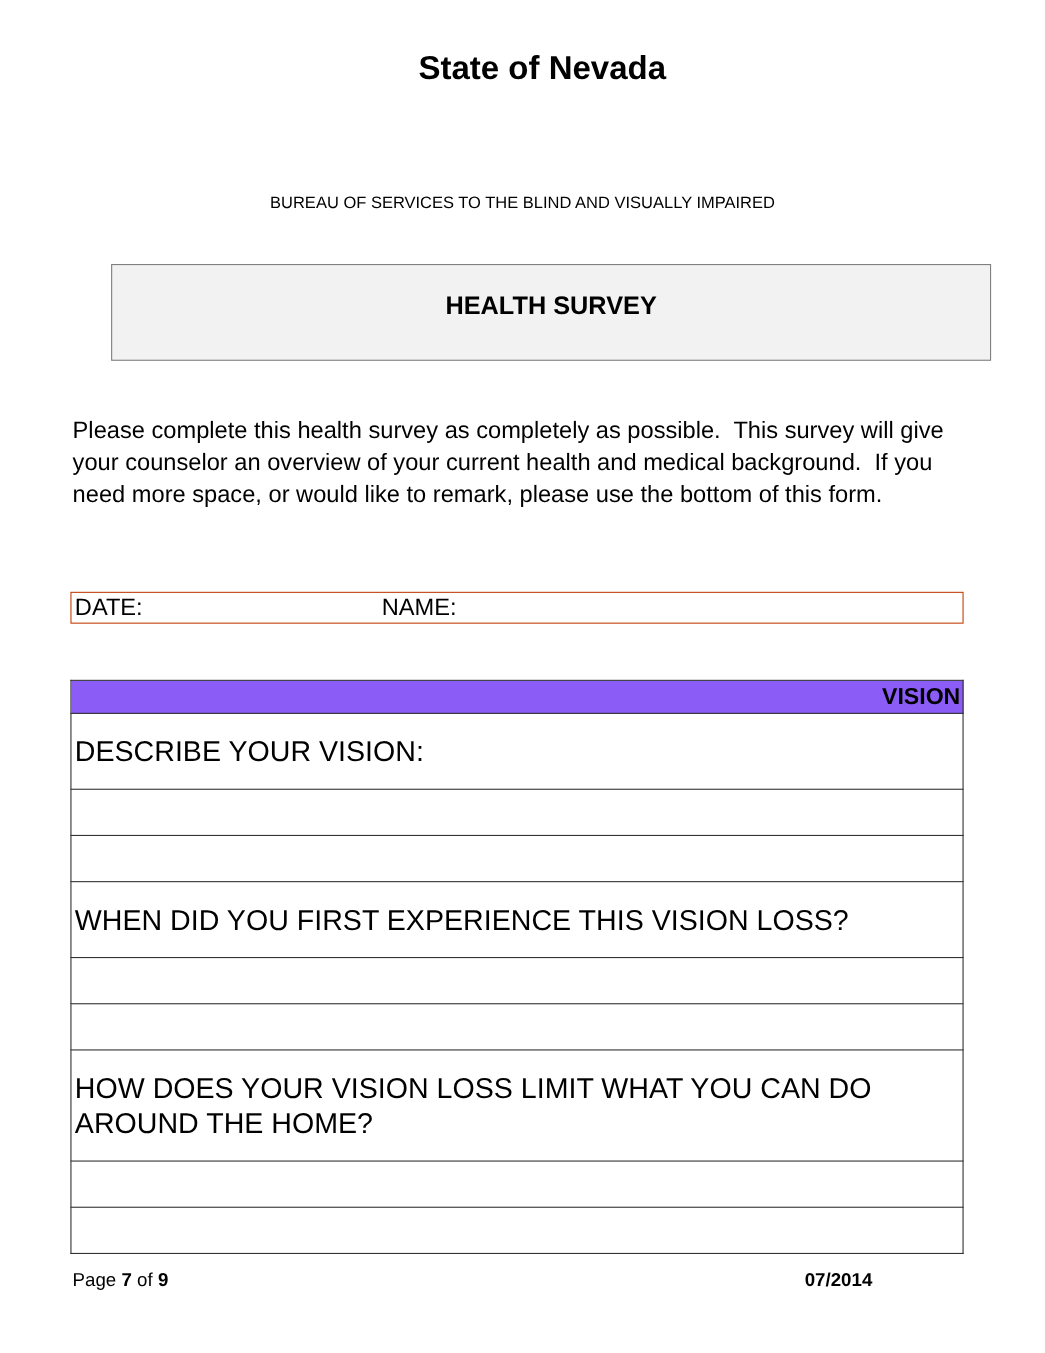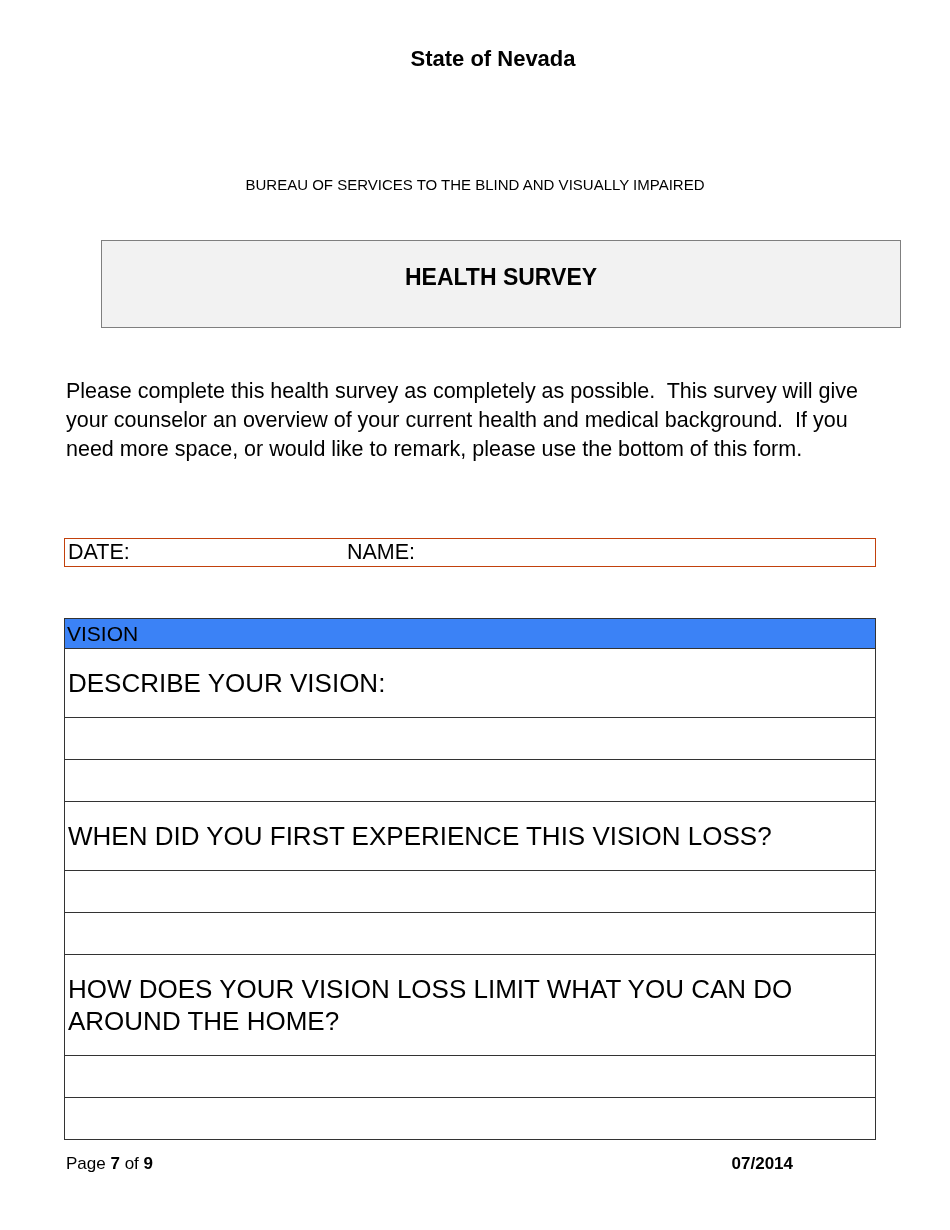--- a/index.html
+++ b/index.html
@@ -8,21 +8,21 @@
     position: relative;
     width: 950px;
     height: 1230px;
     background: #ffffff;
     font-family: "Liberation Sans", "DejaVu Sans", sans-serif;
     color: #000000;
     overflow: hidden;
   }
   .state-title {
     position: absolute; top: 46px; left: 0; right: 0;
-    text-align: center; font-size: 22px; font-weight: bold; margin-left: 36px;
+    text-align: center; font-size: 30px; font-weight: bold; margin-left: 36px;
   }
   .dept-line {
     position: absolute; top: 139px; left: 0; right: 0;
     text-align: center; font-size: 23px; word-spacing: 2px;
   }
   .bureau-line {
     position: absolute; top: 176px; left: 0; right: 0;
     text-align: center; font-size: 15px;
   }
   .survey-box {
@@ -55,23 +55,23 @@
     border-collapse: collapse;
   }
   .vision-table td {
     border: 1px solid #333333;
     font-size: 26px;
     padding: 18px 3px;
     vertical-align: top;
     line-height: 32px;
   }
   td.section-header {
-    background: #3b82f6;
-    text-align: left;
-    font-weight: normal;
+    background: #8b5cf6;
+    text-align: right;
+    font-weight: bold;
     font-size: 21px;
     padding: 2px;
     line-height: 25px;
   }
   td.answer-row { height: 42px; }
   .footer {
     position: absolute; top: 1154px; left: 66px; right: 157px;
     display: flex; justify-content: space-between; align-items: flex-start;
     font-size: 17px;
   }

